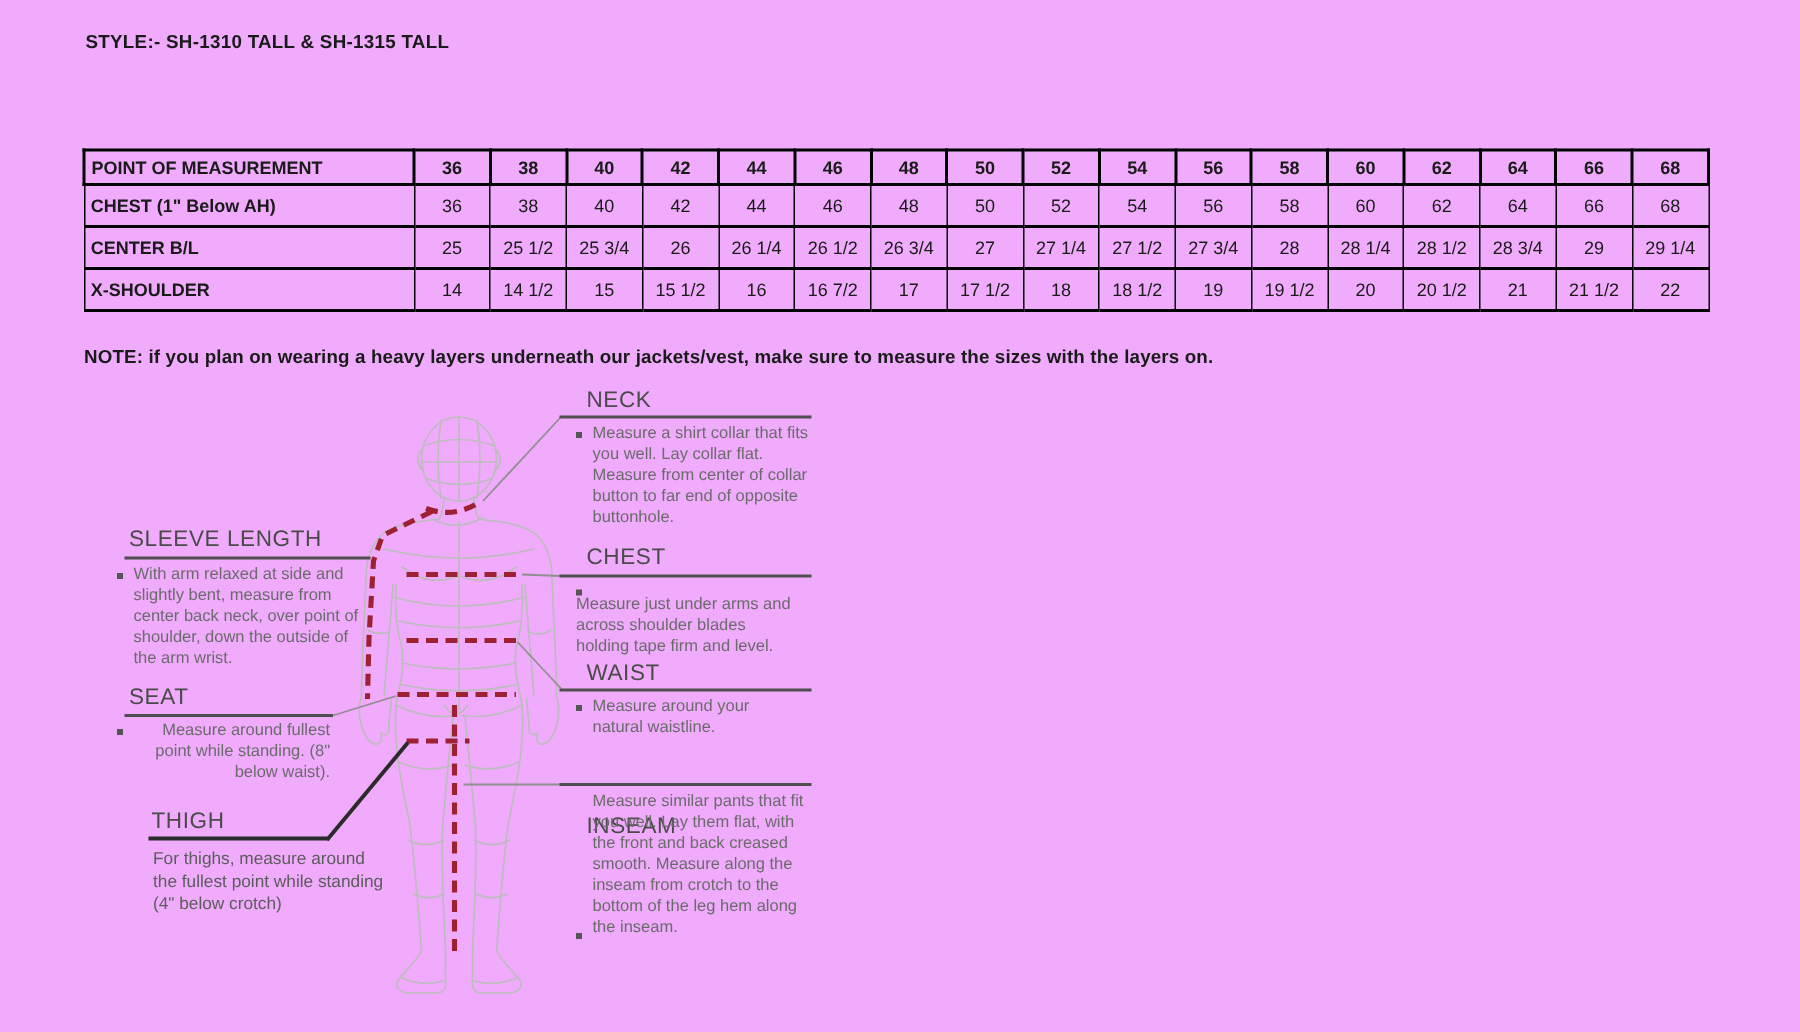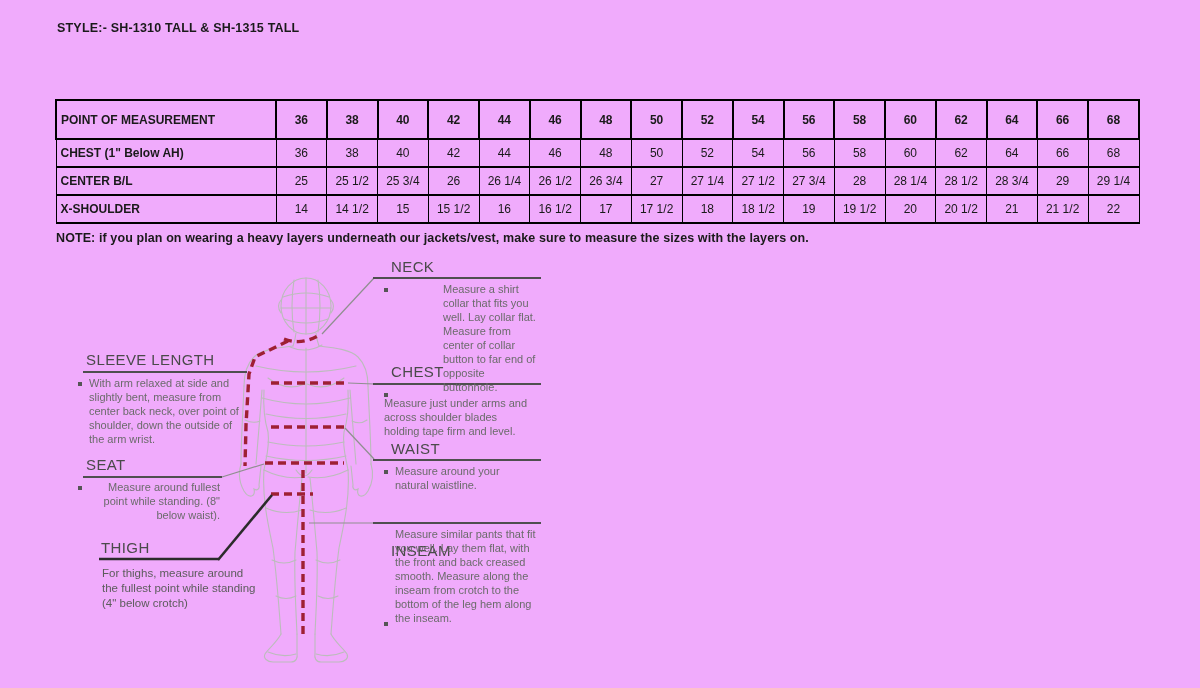--- a/index.html
+++ b/index.html
@@ -15,21 +15,21 @@
     position:absolute;left:55px;top:99px;width:1085px;
     border-collapse:collapse;table-layout:fixed;
     font-size:12px;
   }
   table.size-table th,table.size-table td{
     border:1px solid #000;border-top-width:2px;border-bottom-width:2px;
     text-align:center;vertical-align:middle;padding:0;
     font-weight:normal;white-space:nowrap;overflow:hidden;
   }
   table.size-table tr{height:28px;}
-  table.size-table tr.hdr{height:39px;}
+  table.size-table tr.hdr{height:23px;}
   table.size-table tr.hdr th{border:2px solid #000;font-weight:bold;}
   table.size-table th.rowlabel{
     text-align:left;padding-left:4px;font-weight:bold;
   }
   
   .diagram{position:absolute;left:0;top:0;width:620px;height:688px;}
   .diagram svg{position:absolute;left:0;top:0;}
   .wire{stroke:var(--body-outline,#bcbcbc);stroke-width:1.1;fill:none;stroke-linecap:round;}
   .mline{stroke:var(--measure-line,#9e2033);stroke-width:3.4;fill:none;stroke-dasharray:8 5;stroke-linecap:butt;}
   .leader{stroke:var(--leader,#8f8f8f);stroke-width:1.2;fill:none;}
@@ -39,21 +39,21 @@
     position:absolute;font-size:15px;color:#4a4a4a;letter-spacing:.4px;
     white-space:nowrap;
   }
   .m-desc{
     position:absolute;display:flex;align-items:flex-start;
     font-size:11px;line-height:1.27;color:#6b6b6b;
   }
   .m-desc .bullet{flex:none;width:4px;height:4px;background:#555;margin:5px 7px 0 0;}
   .m-desc.plain{color:#5c5c5c;font-size:11.5px;line-height:1.3;}
   
-  .lbl-neck{left:391px;top:258px;text-align:center;}     .desc-neck{left:384px;top:283px;width:156px;gap:48px;}
+  .lbl-neck{left:391px;top:258px;text-align:center;}     .desc-neck{left:384px;top:283px;width:156px;}
   .lbl-chest{left:391px;top:363px;}    .desc-chest{left:384px;top:388px;width:146px;flex-direction:column;}
   .lbl-waist{left:391px;top:440px;}    .desc-waist{left:384px;top:465px;width:132px;}
   .lbl-inseam{left:391px;top:502px;margin-top:40px;}   .desc-inseam{left:384px;top:528px;width:153px;align-items:flex-end;}
   .lbl-sleeve{left:86px;top:351px;}    .desc-sleeve{left:78px;top:377px;width:170px;}
   .lbl-seat{left:86px;top:456px;}      .desc-seat{left:78px;top:481px;width:142px;text-align:right;}
   .lbl-thigh{left:101px;top:539px;}    .desc-thigh{left:102px;top:566px;width:158px;}
 </style>
 </head>
 <body>
 
@@ -143,21 +143,21 @@
           <td>29</td>
           <td>29 1/4</td>
         </tr>
         <tr>
           <th class="rowlabel">X-SHOULDER</th>
           <td>14</td>
           <td>14 1/2</td>
           <td>15</td>
           <td>15 1/2</td>
           <td>16</td>
-          <td>16 1/2</td>
+          <td>16 7/2</td>
           <td>17</td>
           <td>17 1/2</td>
           <td>18</td>
           <td>18 1/2</td>
           <td>19</td>
           <td>19 1/2</td>
           <td>20</td>
           <td>20 1/2</td>
           <td>21</td>
           <td>21 1/2</td>

